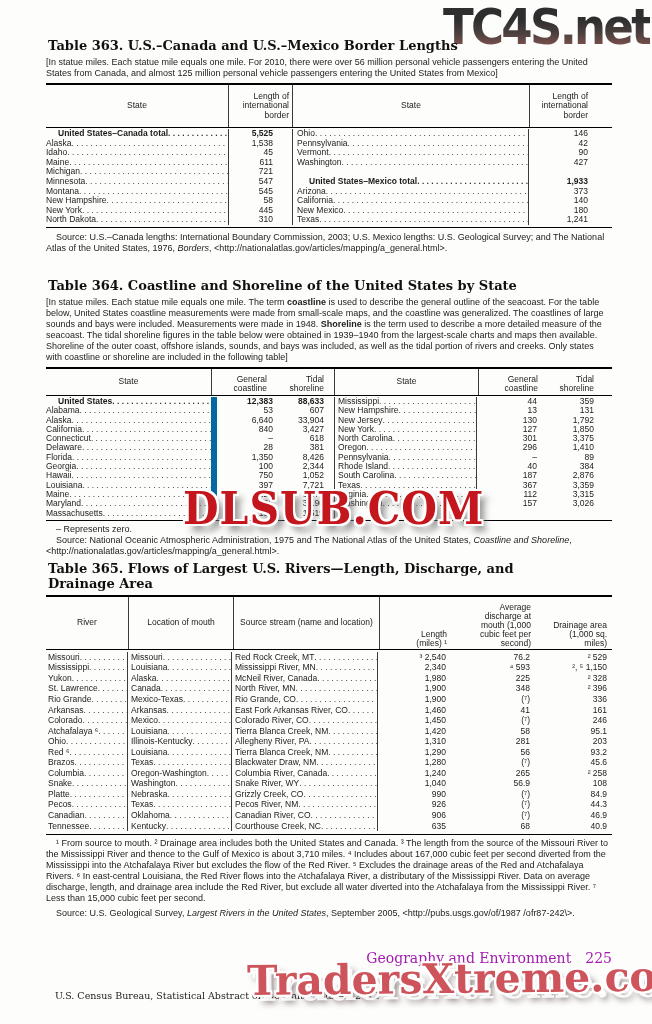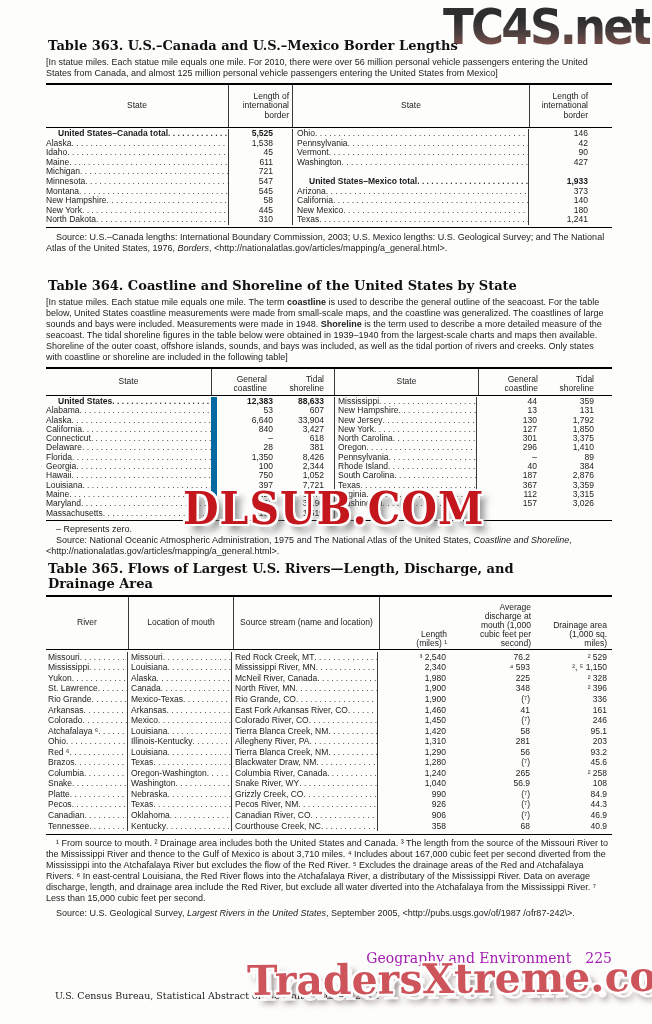--- a/index.html
+++ b/index.html
@@ -832,21 +832,21 @@
               <span class="dots"></span>
             </span>
             <span class="r-mouth">
               <span class="lbl">Kentucky</span>
               <span class="dots"></span>
             </span>
             <span class="r-src">
               <span class="lbl">Courthouse Creek, NC</span>
               <span class="dots"></span>
             </span>
-            <span class="r-len">358</span>
+            <span class="r-len">635</span>
             <span class="r-dis">68</span>
             <span class="r-dra">40.9</span>
           </div>
         </div>
     </div>
     <p class="fnote" style="margin-top:3px;">¹ From source to mouth. ² Drainage area includes both the United States and Canada. ³ The length from the source of the Missouri River to the Mississippi River and thence to the Gulf of Mexico is about 3,710 miles. ⁴ Includes about 167,000 cubic feet per second diverted from the Mississippi into the Atchafalaya River but excludes the flow of the Red River. ⁵ Excludes the drainage areas of the Red and Atchafalaya Rivers. ⁶ In east-central Louisiana, the Red River flows into the Atchafalaya River, a distributary of the Mississippi River. Data on average discharge, length, and drainage area include the Red River, but exclude all water diverted into the Atchafalaya from the Mississippi River. ⁷ Less than 15,000 cubic feet per second.</p>
     <p class="src">
       
     <span>Source: U.S. Geological Survey, </span><span class="it">Largest Rivers in the United States</span><span>, September 2005, &lt;http://pubs.usgs.gov/of/1987 /ofr87-242\&gt;.</span></p>
   </section>

